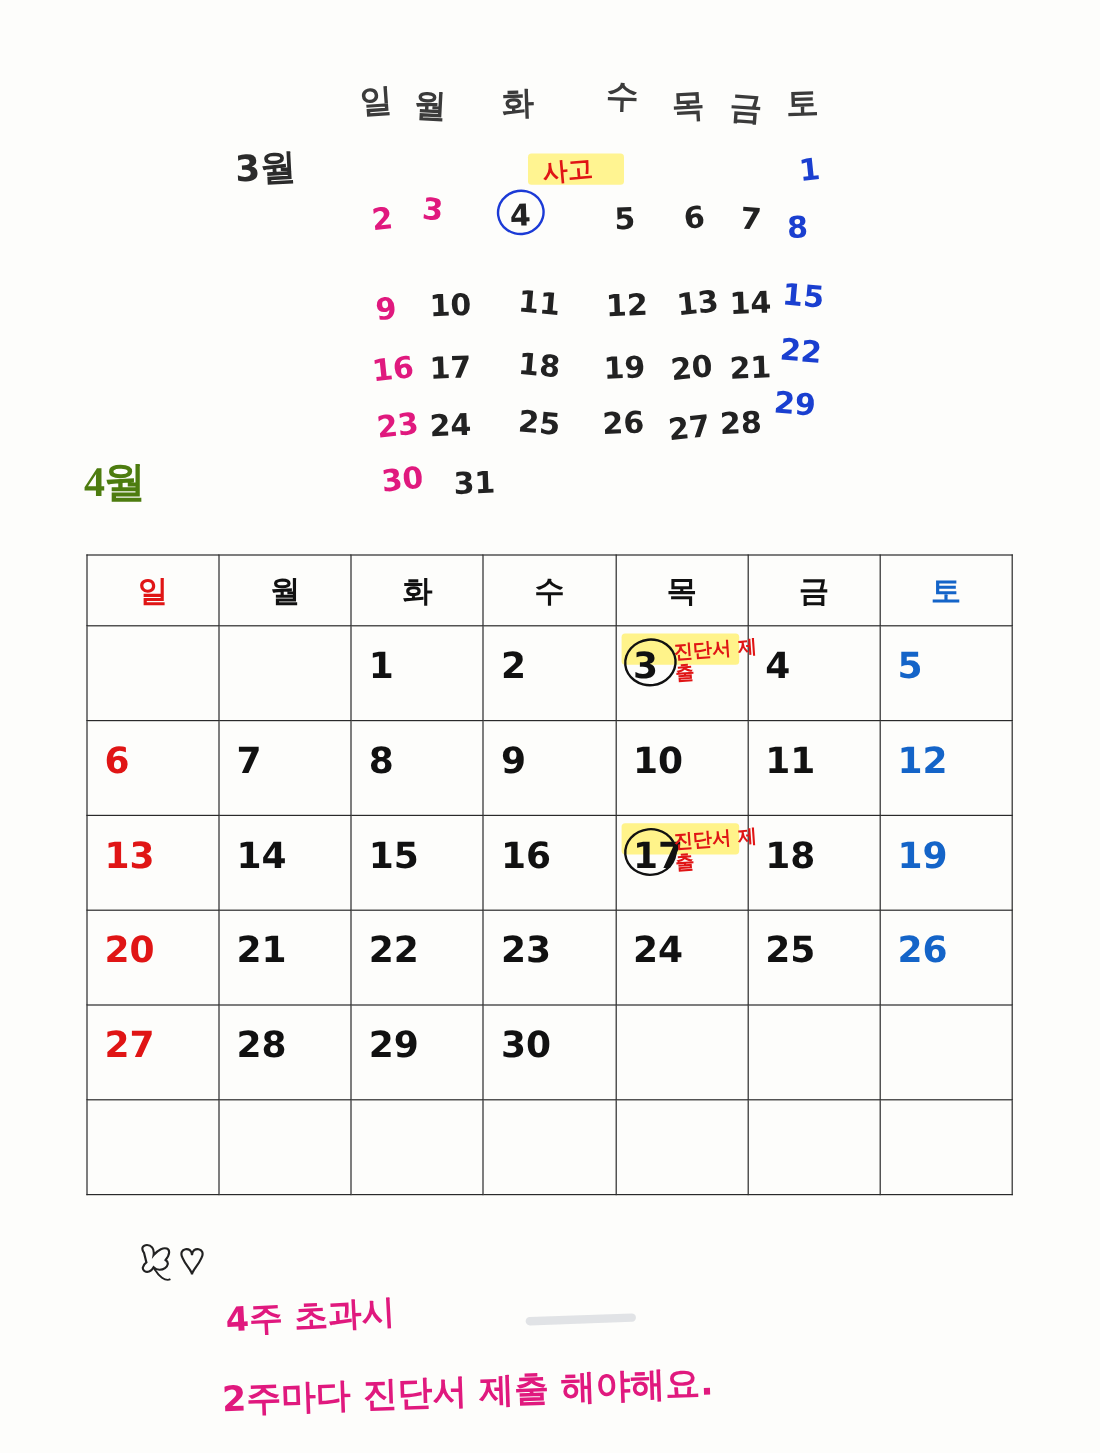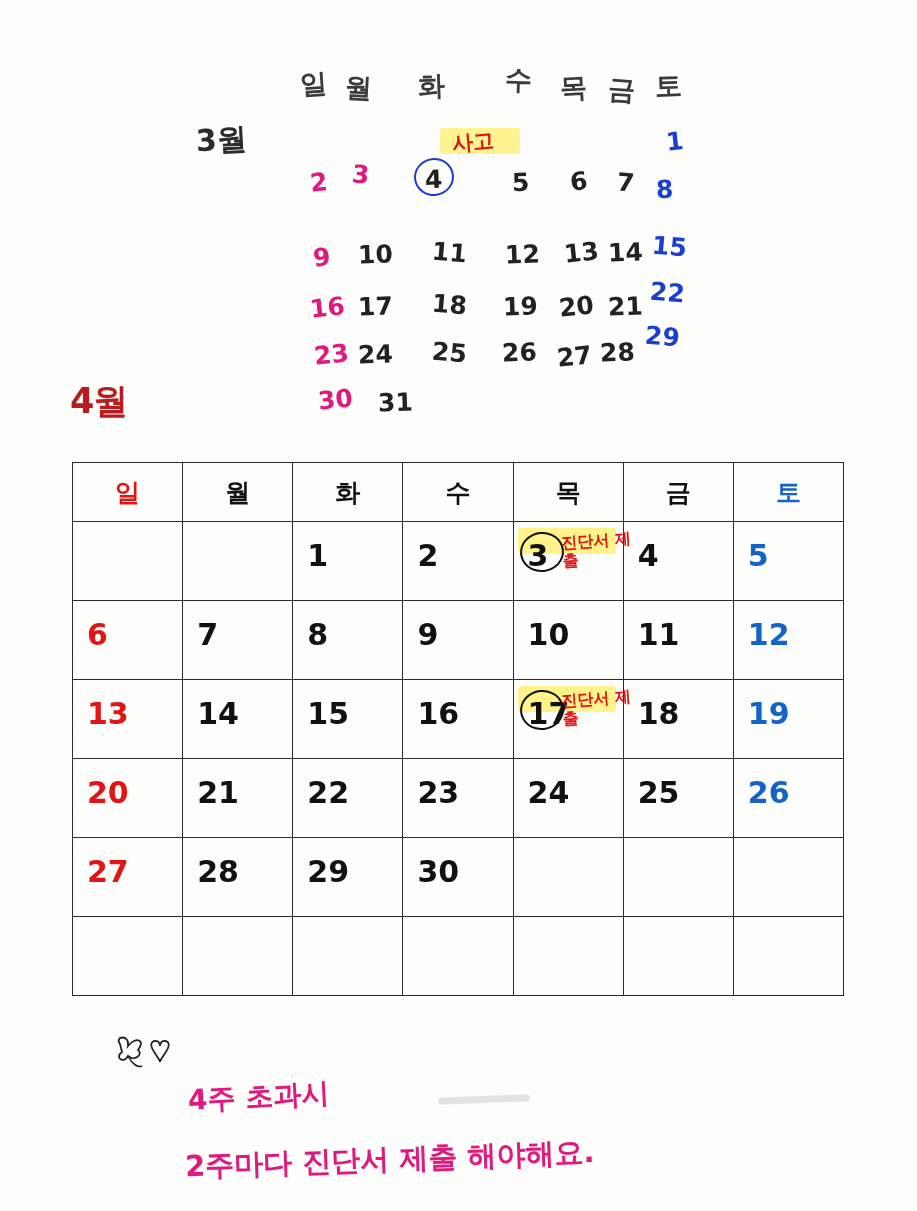--- a/index.html
+++ b/index.html
@@ -65,22 +65,23 @@
     font-weight:700;
     transform:rotate(-5deg);
   }
 
   
   #april-title{
     position:absolute;
     left:70px;top:378px;
     font-size:35px;
     font-weight:800;
-    color:#b91c1c;
+    color:#4d7c0f;
     letter-spacing:-1px;
+    font-family:Liberation Serif, serif;
   }
 
   
   #calendar{
     position:absolute;
     left:72px;top:462px;
     width:772px;
     border-collapse:collapse;
     table-layout:fixed;
   }

